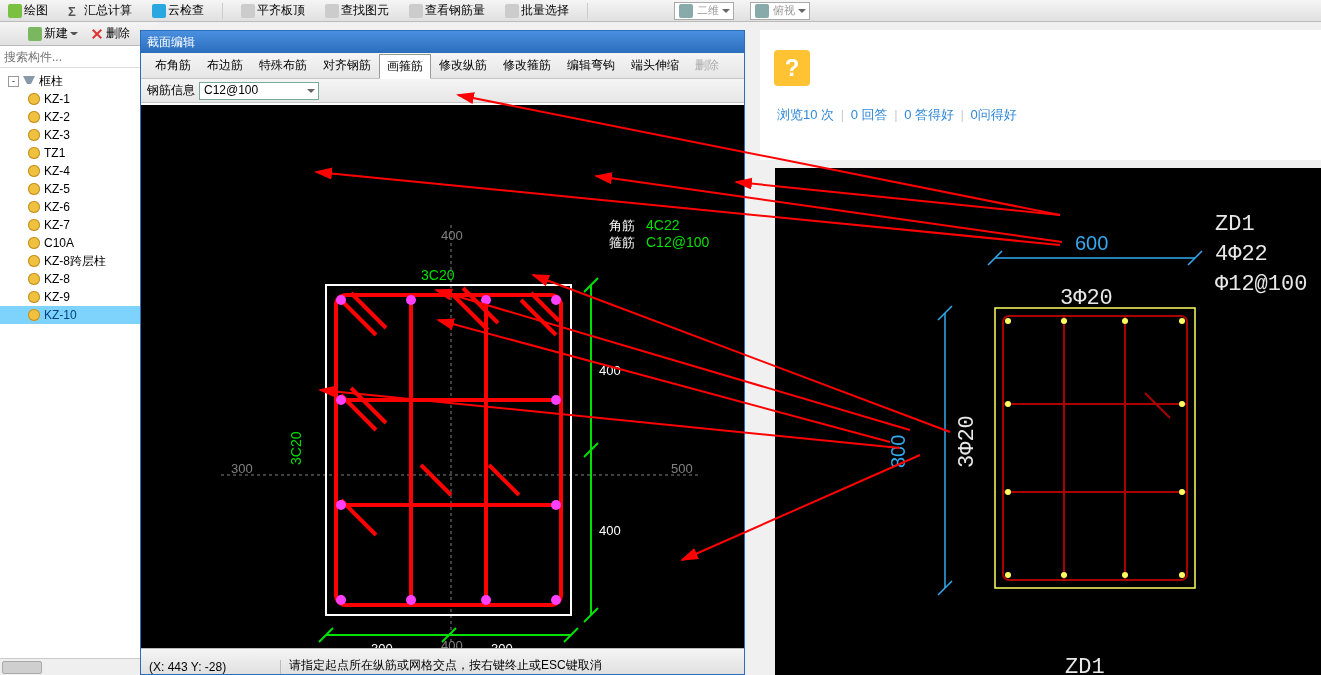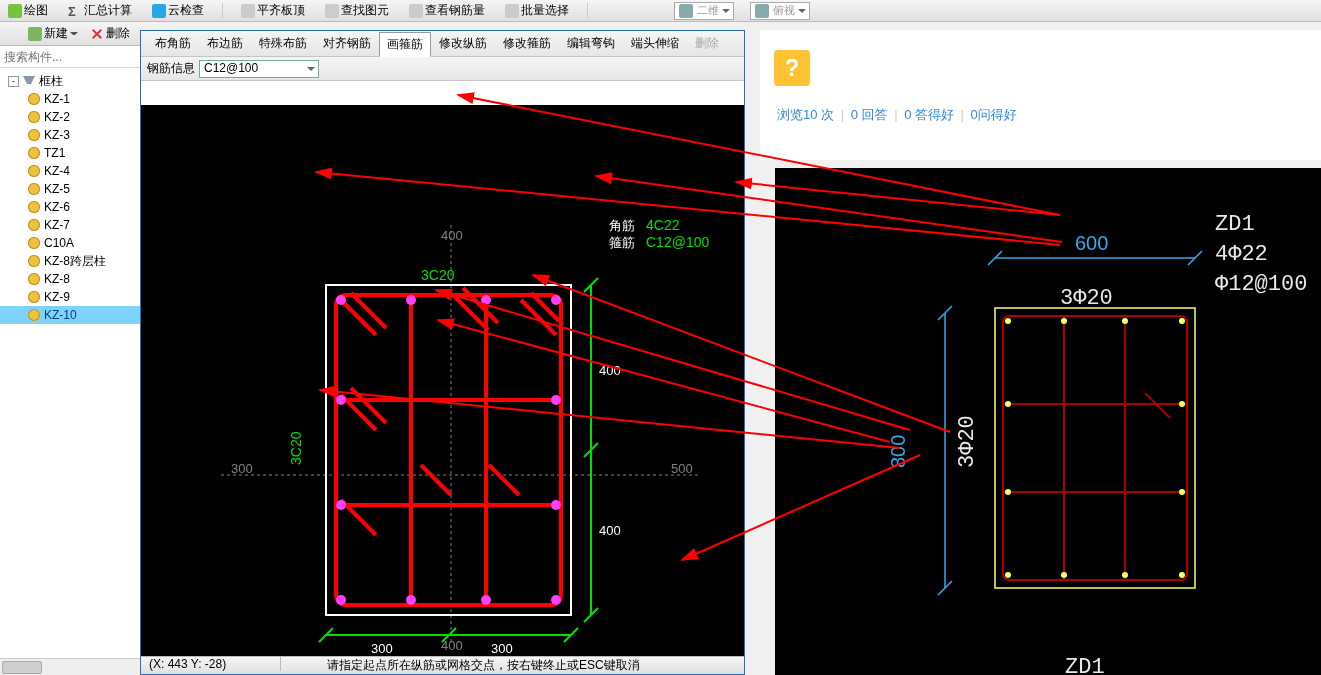--- a/index.html
+++ b/index.html
@@ -62,21 +62,21 @@
   .draw-box{position:absolute;top:74px;left:10px;width:200px;height:44px;background:linear-gradient(#f3f3f3,#dedede);border:1px solid #9a9a9a;}
   .draw-title{height:18px;background:linear-gradient(#7b8a9b,#5a6a7b);color:#fff;font-size:11px;display:flex;align-items:center;padding:0 6px;}
   .draw-body{display:flex;align-items:center;height:24px;padding:0 4px;gap:2px;font-size:12px;}
   .draw-body .opt{height:18px;padding:0 5px;border:1px solid transparent;display:inline-flex;align-items:center;cursor:pointer;}
   .draw-body .opt.active{border:1px solid #5a8fc0;background:#daeaf8;}
   .draw-body .color-pick{width:14px;height:14px;border:1px solid #555;background:#fff;position:relative;margin-left:2px;}
   .draw-body .dd2{width:12px;height:14px;border:1px solid #888;border-left:none;position:relative;}
   .draw-body .dd2::after{content:"";position:absolute;left:2px;top:4px;border:3px solid transparent;border-top-color:#555;}
 
   .cad-canvas{position:absolute;top:74px;left:0;right:0;bottom:18px;background:#000;}
-  .cad-status{position:absolute;bottom:0;left:0;right:0;height:18px;background:linear-gradient(#f5f5f5,#e0e0e0);border-top:1px solid #bbb;display:flex;align-items:flex-start;font-size:12px;gap:38px;}
+  .cad-status{position:absolute;bottom:0;left:0;right:0;height:26px;background:linear-gradient(#f5f5f5,#e0e0e0);border-top:1px solid #bbb;display:flex;align-items:flex-end;font-size:12px;}
   .cad-status .coord{width:140px;padding-left:8px;border-right:1px solid #bbb;}
   .cad-status .hint{padding-left:8px;}
 
   
   .web-panel{position:absolute;top:30px;left:760px;right:0;height:130px;background:#fff;}
   .q-row{display:flex;align-items:center;padding:20px 14px;gap:14px;}
   .q-ico{width:36px;height:36px;background:#ffc233;border-radius:4px;display:flex;align-items:center;justify-content:center;color:#fff;font-size:24px;font-weight:bold;}
   .q-text{font-size:18px;color:#333;}
   .stats{padding:0 14px;font-size:13px;}
   .stats a{color:#3188d8;text-decoration:none;margin:0 3px;}
@@ -175,20 +175,23 @@
         <div class="node leaf sel"><span class="gear"></span>KZ-10</div>
       </div>
   </div>
   <div class="left-scroll">
     <div class="thumb"></div>
     <div class="arrow">▶</div>
   </div>
 </div>
 
 <div class="cad-window">
+  <div class="cad-title">
+      <span>截面编辑</span>
+    </div>
   <div class="cad-tabs" id="cad-tabs">
       <span class="tab">布角筋</span>
       <span class="tab">布边筋</span>
       <span class="tab">特殊布筋</span>
       <span class="tab">对齐钢筋</span>
       <span class="tab active">画箍筋</span>
       <span class="tab">修改纵筋</span>
       <span class="tab">修改箍筋</span>
       <span class="tab">编辑弯钩</span>
       <span class="tab">端头伸缩</span>

